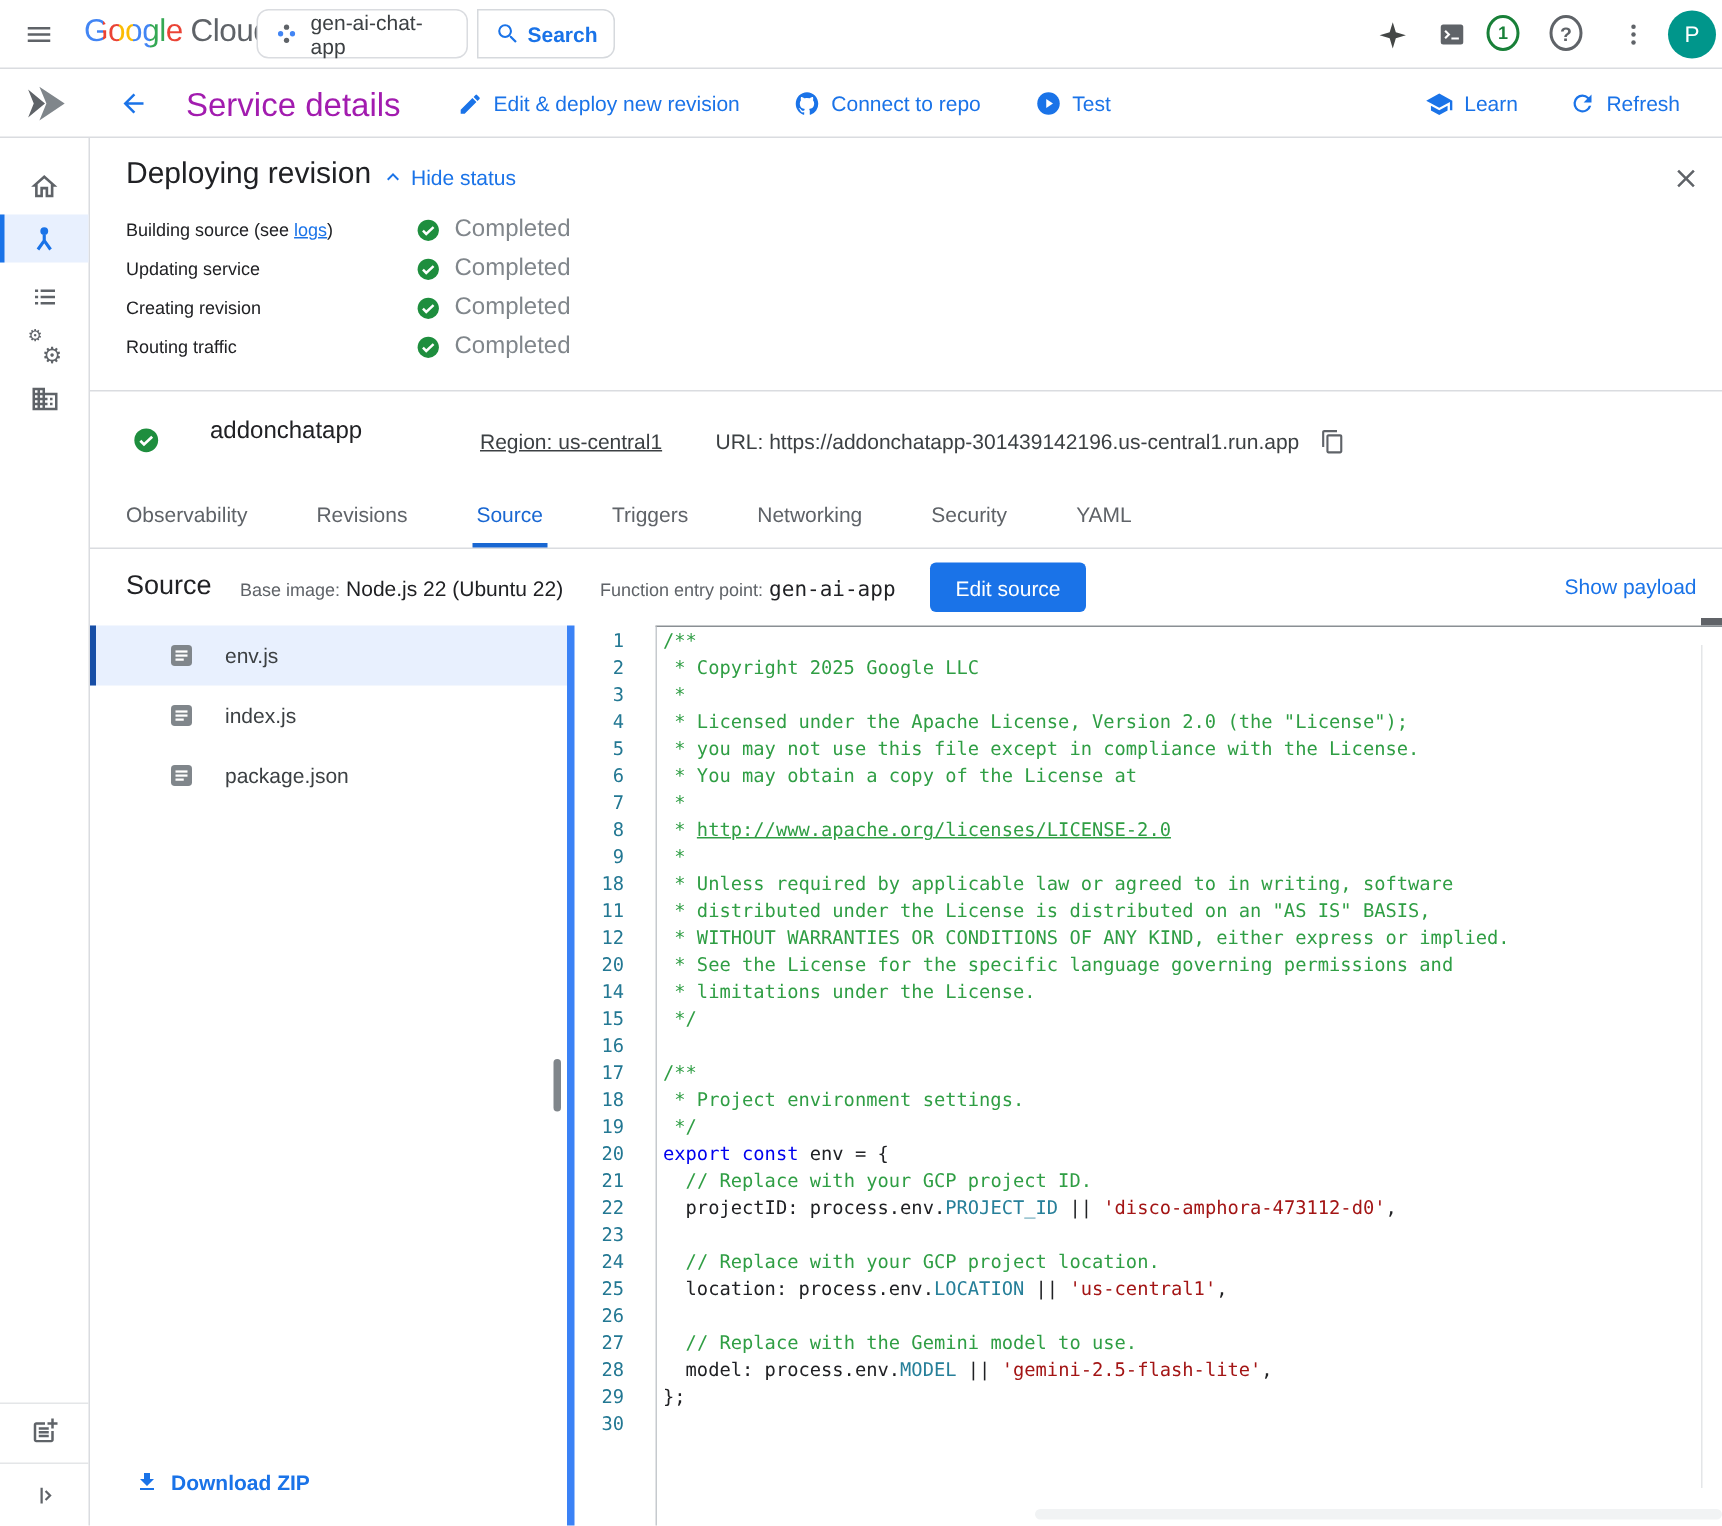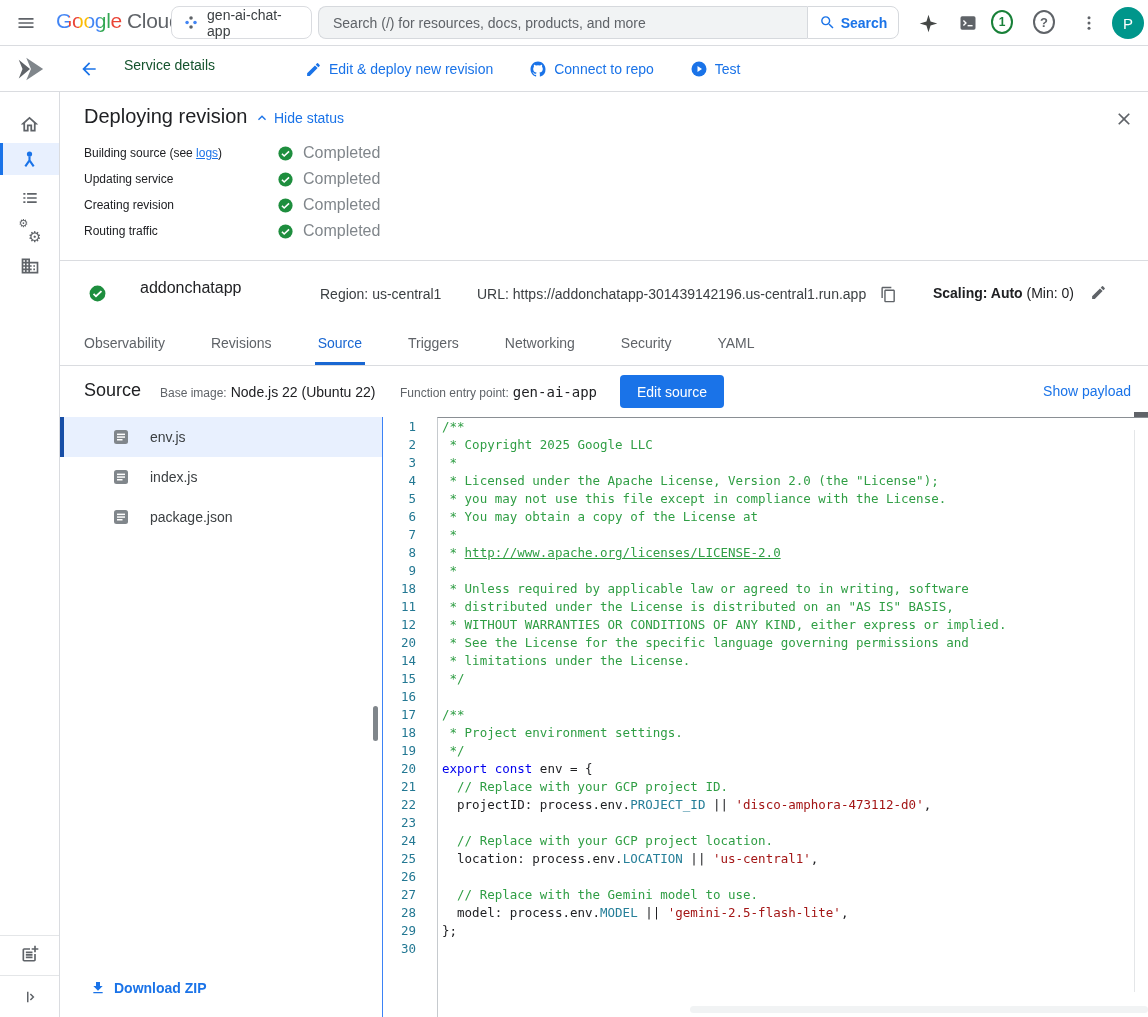--- a/index.html
+++ b/index.html
@@ -35,21 +35,21 @@
   .ring { width:24px; height:24px; border-radius:50%; display:flex; align-items:center; justify-content:center; font-size:12px; }
   .notif-ring { border:2px solid #188038; color:#188038; font-weight:700; }
   .help-ring { border:2px solid #5f6368; color:#5f6368; font-weight:700; font-size:13px; }
   .avatar { position:absolute; left:1112px; top:7px; width:32px; height:32px; border-radius:50%;
     background:#00968b; color:#fff; display:flex; align-items:center; justify-content:center; font-size:15px; font-weight:500; cursor:pointer; }
 
   
   .subheader { position:absolute; left:60px; top:46px; width:1088px; height:46px; background:#fff;
     border-bottom:1px solid #dadce0; z-index:20; }
   .back-btn { position:absolute; left:19px; top:13px; width:20px; height:20px; background:none; border:none; cursor:pointer; }
-  .sh-title { position:absolute; left:64px; top:11px; font-size:14px; color:#14532d; }
+  .sh-title { position:absolute; left:64px; top:11px; font-size:22px; color:#a21caf; }
   .sh-actions { position:absolute; left:245px; top:0; height:46px; display:flex; align-items:center; gap:36px; }
   .sh-action { display:flex; align-items:center; gap:7px; color:#1a73e8; font-size:14px; font-weight:500; cursor:pointer; white-space:nowrap; }
   .sh-right { position:absolute; right:28px; top:0; height:46px; display:flex; align-items:center; gap:34px; }
 
   
   .rail-logo { position:absolute; left:0; top:46px; width:60px; height:46px; border-bottom:1px solid #dadce0;
     display:flex; align-items:center; justify-content:center; background:#fff; }
   .rail { position:absolute; left:0; top:92px; bottom:0; width:60px; border-right:1px solid #dadce0; background:#fff; }
   .rail-item { position:absolute; left:0; width:59px; height:32px; display:flex; align-items:center; justify-content:center; cursor:pointer; }
   .rail-item.active { background:#e8f0fe; }
@@ -70,21 +70,21 @@
   .sp-close { position:absolute; right:14px; top:17px; width:20px; height:20px; background:none; border:none; cursor:pointer; }
   .steps { position:absolute; left:24px; top:48px; }
   .step-row { height:26px; display:grid; grid-template-columns:193px 26px auto; align-items:center; }
   .step-label { font-size:12px; font-weight:500; color:#202124; }
   .completed { font-size:16px; color:#80868b; }
 
   
   .service-row { position:absolute; left:0; top:169px; width:1088px; height:63px; }
   .svc-check { position:absolute; left:28px; top:23px; }
   .svc-name { position:absolute; left:80px; top:18px; font-size:16px; color:#202124; }
-  .svc-region { position:absolute; left:260px; top:25px; font-size:14px; color:#3c4043; }
+  .svc-region { position:absolute; left:260px; top:25px; font-size:14px; color:#3c4043;text-decoration:underline; }
   .svc-url { position:absolute; left:417px; top:25px; font-size:14px; color:#3c4043; white-space:nowrap; }
   .copy-btn { position:absolute; left:820px; top:24px; width:18px; height:18px; background:none; border:none; cursor:pointer; }
   .svc-scaling { position:absolute; right:41px; top:0; height:63px; display:flex; align-items:center; gap:16px; }
   .svc-scaling .txt { font-size:14px; color:#202124; }
   .svc-scaling .bold { font-weight:700; }
 
   
   .tabs-row { position:absolute; left:0; top:232px; width:1088px; height:42px; border-bottom:1px solid #dadce0;
     display:flex; align-items:stretch; padding-left:21px; gap:40px; }
   .tab { display:flex; align-items:center; font-size:14px; font-weight:500; color:#5f6368;
@@ -98,21 +98,21 @@
   .meta .mlabel { font-size:12px; color:#5f6368; margin-right:4px; }
   .meta-base { left:100px;text-align:right; }
   .meta-entry { left:340px; }
   .mono { font-family:"DejaVu Sans Mono", monospace; }
   .edit-src-btn { position:absolute; left:560px; top:9px; height:33px; padding:0 17px; background:#1a73e8; color:#fff;
     border:none; border-radius:4px; font-size:14px; font-weight:500; cursor:pointer; font-family:"Liberation Sans",sans-serif; }
   .show-payload { position:absolute; right:17px; top:17px; font-size:14px; font-weight:500; }
 
   
   .split { position:absolute; left:0; top:325px; width:1088px; height:600px; }
-  .files { position:absolute; left:0; top:0; width:323px; height:600px; border-right:1px solid #3b82f6; }
+  .files { position:absolute; left:0; top:0; width:323px; height:600px; border-right:5px solid #3b82f6; }
   .file-row { height:40px; display:flex; align-items:center; padding-left:53px; gap:21px; position:relative; cursor:pointer; }
   .file-row.selected { background:#e8f0fe; }
   .file-row.selected::before { content:''; position:absolute; left:0; top:0; bottom:0; width:4px; background:#174ea6; }
   .fname { font-size:14px; color:#3c4043; }
   .files-thumb { position:absolute; right:4px; top:289px; width:5px; height:35px; background:#80868b; border-radius:2.5px; }
   .download { position:absolute; left:30px; top:563px; display:flex; align-items:center; gap:8px;
     color:#1a73e8; font-size:14px; font-weight:700; cursor:pointer; }
 
   .editor { position:absolute; left:323px; top:0; width:765px; height:600px; }
   .gutter { position:absolute; left:0; top:1px; width:33px; text-align:right;
@@ -147,21 +147,20 @@
   <div class="project-btn">
     <svg width="15" height="15" viewBox="0 0 16 16">
       <circle cx="8" cy="3" r="2" fill="#5f6368"></circle>
         <circle cx="3.5" cy="8" r="2" fill="#4285f4"></circle>
       <circle cx="12.5" cy="8" r="2" fill="#4285f4"></circle>
         <circle cx="8" cy="13" r="2" fill="#5f6368"></circle>
     </svg>
     <span>gen-ai-chat-app</span>
   </div>
   <div class="searchwrap">
-    <input class="search-field" placeholder="Search (/) for resources, docs, products, and more" style="">
     <button class="search-btn">
       <svg width="17" height="17" viewBox="0 0 24 24" fill="#1a73e8">
           <path d="M15.5 14h-.79l-.28-.27A6.47 6.47 0 0 0 16 9.5 6.5 6.5 0 1 0 9.5 16c1.61 0 3.09-.59 4.23-1.57l.27.28v.79l5 4.99L20.49 19l-4.99-5zm-6 0C7.01 14 5 11.99 5 9.5S7.01 5 9.5 5 14 7.01 14 9.5 11.99 14 9.5 14z"></path>
         </svg>
       <span>Search</span>
     </button>
   </div>
   <div class="tb-icon" style="left:917px">
     <svg width="21" height="21" viewBox="0 0 24 24" fill="#444746">
         <path d="M12 2l2.35 7.65L22 12l-7.65 2.35L12 22l-2.35-7.65L2 12l7.65-2.35z"></path>
@@ -209,20 +208,34 @@
           <path d="M12 2C6.48 2 2 6.58 2 12.26c0 4.53 2.87 8.37 6.84 9.73.5.09.68-.22.68-.49 0-.24-.01-.87-.01-1.71-2.78.62-3.37-1.37-3.37-1.37-.45-1.18-1.11-1.5-1.11-1.5-.91-.64.07-.63.07-.63 1 .07 1.53 1.06 1.53 1.06.89 1.57 2.34 1.12 2.91.86.09-.66.35-1.12.63-1.38-2.22-.26-4.56-1.14-4.56-5.07 0-1.12.39-2.03 1.03-2.75-.1-.26-.45-1.3.1-2.7 0 0 .84-.28 2.75 1.05a9.3 9.3 0 0 1 5 0c1.91-1.33 2.75-1.05 2.75-1.05.55 1.4.2 2.44.1 2.7.64.72 1.03 1.63 1.03 2.75 0 3.94-2.34 4.8-4.57 5.06.36.32.68.94.68 1.9 0 1.37-.01 2.47-.01 2.81 0 .27.18.59.69.49A10.04 10.04 0 0 0 22 12.26C22 6.58 17.52 2 12 2z"></path>
         </svg>
       <span>Connect to repo</span>
     </div>
     <div class="sh-action">
       <svg width="18" height="18" viewBox="0 0 24 24">
           <circle cx="12" cy="12" r="10" fill="#1a73e8"></circle>
           <path d="M10 8l6 4-6 4V8z" fill="#fff"></path>
         </svg>
       <span>Test</span>
+    </div>
+  </div>
+  <div class="sh-right">
+    <div class="sh-action">
+      <svg width="19" height="19" viewBox="0 0 24 24" fill="#1a73e8">
+          <path d="M5 13.18v4L12 21l7-3.82v-4L12 17l-7-3.82zM12 3 1 9l11 6 9-4.91V17h2V9L12 3z"></path>
+        </svg>
+      <span>Learn</span>
+    </div>
+    <div class="sh-action">
+      <svg width="18" height="18" viewBox="0 0 24 24" fill="#1a73e8">
+          <path d="M17.65 6.35A7.95 7.95 0 0 0 12 4a8 8 0 1 0 7.73 10h-2.08A6 6 0 1 1 12 6c1.66 0 3.14.69 4.22 1.78L13 11h7V4l-2.35 2.35z"></path>
+        </svg>
+      <span>Refresh</span>
     </div>
   </div>
 </div>
 
 <div class="rail-logo">
   <svg width="30" height="26" viewBox="0 0 32 26">
       <path d="M4 3l12 10L4 23l4-10z" fill="#5f6368"></path>
       <path d="M12 1l18 12-18 12 5-12z" fill="#80868b"></path>
     </svg>
 </div>
@@ -331,26 +344,20 @@
     <div class="svc-region">Region: us-central1</div>
     <div class="svc-url">
       <span>URL:</span>
       <span>https://addonchatapp-301439142196.us-central1.run.app</span>
     </div>
     <button class="copy-btn">
       <svg width="17" height="17" viewBox="0 0 24 24" fill="#5f6368">
           <path d="M16 1H4c-1.1 0-2 .9-2 2v14h2V3h12V1zm3 4H8c-1.1 0-2 .9-2 2v14c0 1.1.9 2 2 2h11c1.1 0 2-.9 2-2V7c0-1.1-.9-2-2-2zm0 16H8V7h11v14z"></path>
         </svg>
     </button>
-    <div class="svc-scaling">
-      <span class="txt"><span class="bold">Scaling: Auto</span><span> (Min: 0)</span></span>
-      <svg style="cursor:pointer" width="17" height="17" viewBox="0 0 24 24" fill="#5f6368">
-          <path d="M3 17.25V21h3.75L17.81 9.94l-3.75-3.75L3 17.25zM20.71 7.04c.39-.39.39-1.02 0-1.41l-2.34-2.34a1 1 0 0 0-1.41 0l-1.83 1.83 3.75 3.75 1.83-1.83z"></path>
-        </svg>
-    </div>
   </div>
 
   <div class="tabs-row">
       <div class="tab">Observability</div>
       <div class="tab">Revisions</div>
       <div class="tab active">Source</div>
       <div class="tab">Triggers</div>
       <div class="tab">Networking</div>
       <div class="tab">Security</div>
       <div class="tab">YAML</div>

